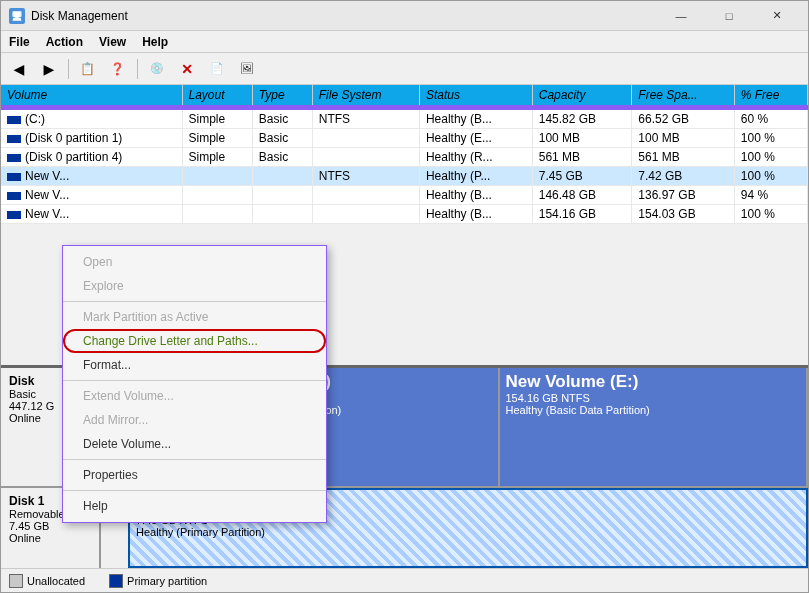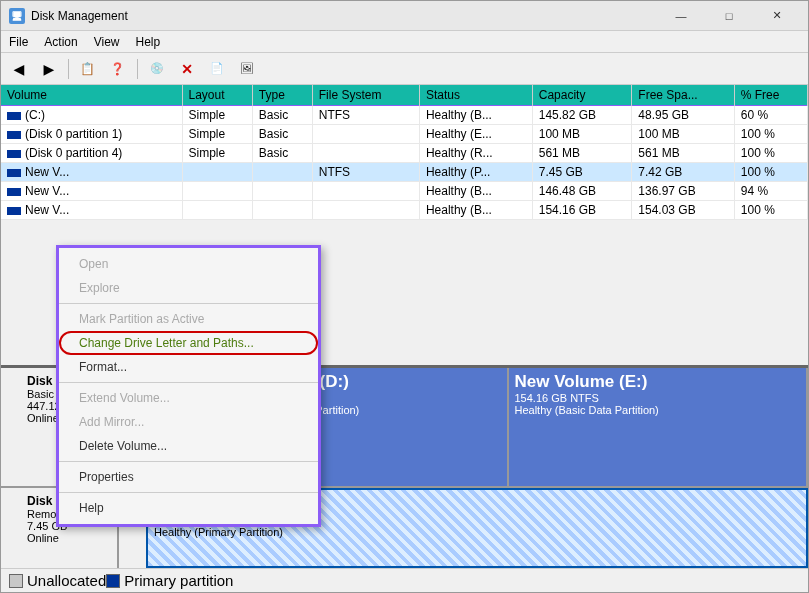--- a/index.html
+++ b/index.html
@@ -64,20 +64,21 @@
       color: #333;
       background: transparent;
       border: none;
     }
     .menu-bar {
       background: #f0f0f0;
       height: 22px;
       display: flex;
       align-items: center;
       border-bottom: 1px solid #ccc;
+      font-weight: bold;
     }
     .menu-item {
       padding: 2px 8px;
       cursor: pointer;
       height: 100%;
       display: flex;
       align-items: center;
       font-size: 12px;
     }
     .toolbar {
@@ -117,22 +118,23 @@
       flex: 1;
       overflow: auto;
       border-bottom: 3px solid #666;
     }
     table {
       width: 100%;
       border-collapse: collapse;
       font-size: 12px;
     }
     table thead tr {
-      background: #14b8a6;
-      border-bottom: 1px solid #8b5cf6;
+      background: #0ea5e9;
+      border-bottom: 5px solid #8b5cf6;
+      font-style: italic;
     }
     table thead th {
       text-align: left;
       padding: 3px 6px;
       border-right: 1px solid #ccc;
       font-weight: normal;
       white-space: nowrap;
       user-select: none;
     }
     table tbody tr {
@@ -148,21 +150,20 @@
       height: 200px;
       background: #f0f0f0;
       overflow: hidden;
       display: flex;
       flex-direction: column;
     }
     .disk-row {
       display: flex;
       flex: 1;
       border-bottom: 2px solid #999;
-      padding-left: 18px;
     }
     .disk-row:last-child { border-bottom: none; gap: 27px; }
     .disk-label {
       width: 100px;
       background: #f0f0f0;
       border-right: 2px solid #999;
       padding: 6px 8px;
       font-size: 11px;
       display: flex;
       flex-direction: column;
@@ -197,44 +198,44 @@
     }
     .partition .part-name { font-weight: bold; font-size: 17px; }
     .partition .part-size { font-size: 11px; }
     .legend-bar {
       height: 24px;
       background: #f0f0f0;
       border-top: 1px solid #ccc;
       display: flex;
       align-items: center;
       padding: 0 8px;
-      gap: 0;
-      font-size: 15px;
+      gap: 24px;
+      font-size: 11px;
     }
     .legend-item {
       display: flex;
       align-items: center;
       gap: 4px;
     }
     .legend-box {
       width: 14px;
       height: 14px;
       border: 1px solid #666;
     }
     .legend-unalloc { background: #c8c8c8; }
     .legend-primary { background: #003399; }
 
     
     .context-menu {
       position: absolute;
       top: 160px;
-      left: 55px;
+      left: 61px;
       width: 265px;
       background: #f5f5f5;
-      border: 3px solid #8b5cf6;
+      border: 1px solid #8b5cf6;
       box-shadow: 3px 3px 8px rgba(0,0,0,0.3);
       z-index: 100;
       padding: 4px 0;
     }
     .ctx-item {
       padding: 5px 20px;
       cursor: pointer;
       font-size: 12px;
       color: #333;
       white-space: nowrap;
@@ -309,21 +310,21 @@
           </tr>
         </thead>
         <tbody id="vol-tbody">
         <tr>
     <td><span style="display:inline-block;width:14px;height:8px;background:#003399;margin-right:4px;vertical-align:middle;"></span>(C:)</td>
     <td>Simple</td>
     <td>Basic</td>
     <td>NTFS</td>
     <td>Healthy (B...</td>
     <td>145.82 GB</td>
-    <td>48.95 GB</td>
+    <td>66.52 GB</td>
     <td>60 %</td>
   </tr>
             <tr>
     <td><span style="display:inline-block;width:14px;height:8px;background:#003399;margin-right:4px;vertical-align:middle;"></span>(Disk 0 partition 1)</td>
     <td>Simple</td>
     <td>Basic</td>
     <td></td>
     <td>Healthy (E...</td>
     <td>100 MB</td>
     <td>100 MB</td>

